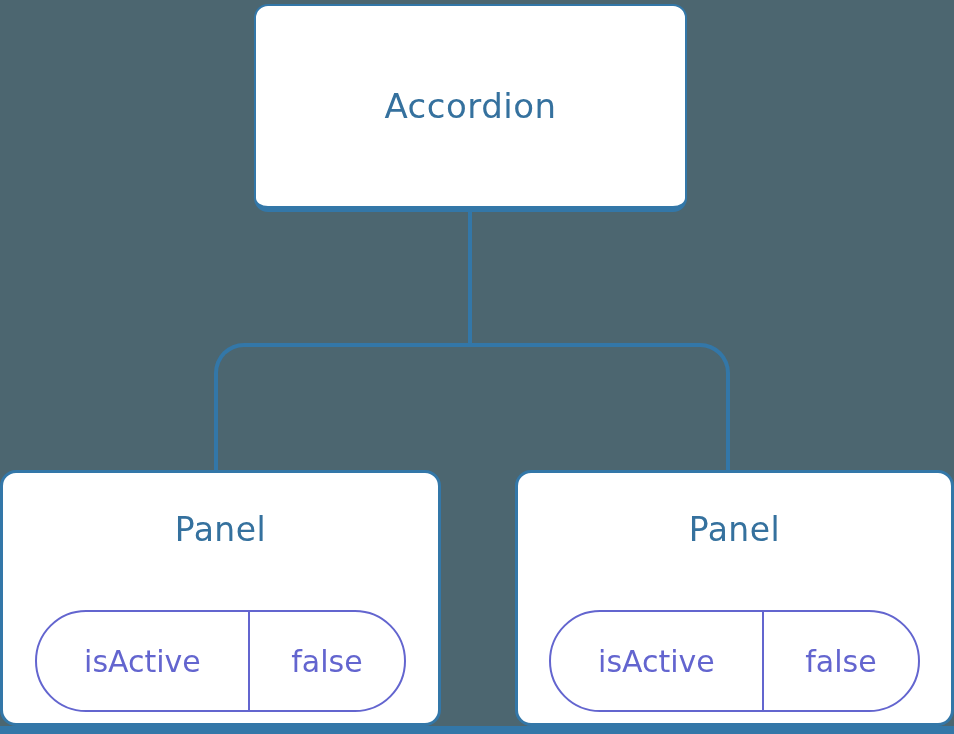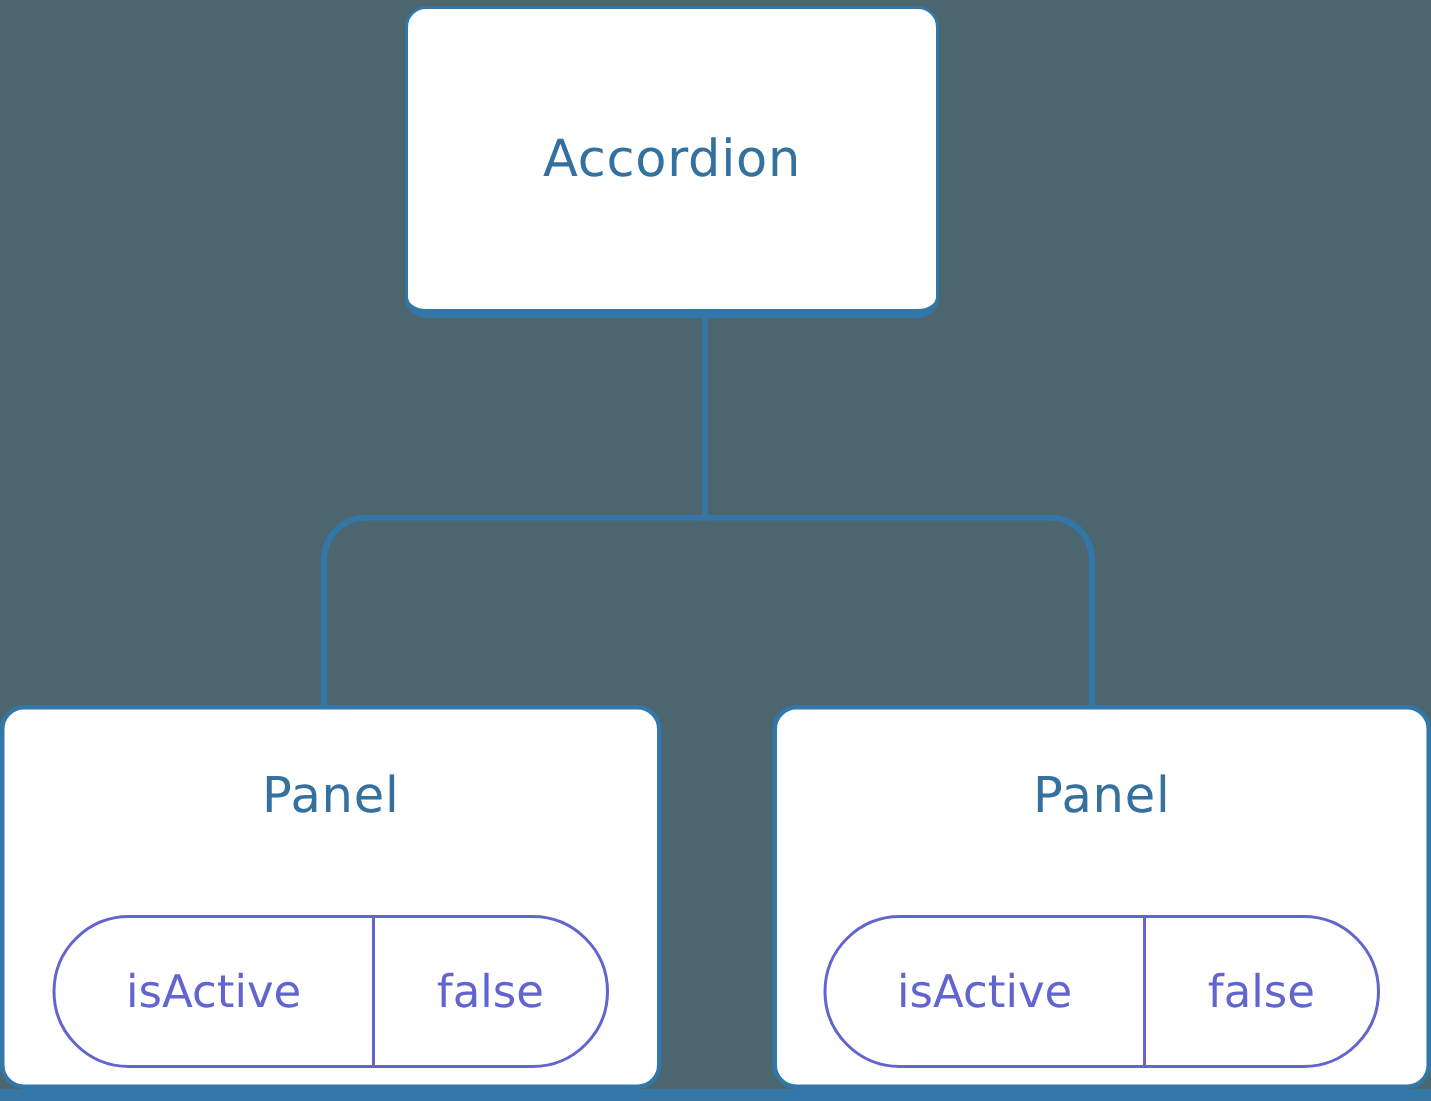--- a/index.html
+++ b/index.html
@@ -11,23 +11,23 @@
     height: 734px;
     position: relative;
     overflow: hidden;
     background: var(--background, #4C6670);
     font-family: "DejaVu Sans", "Liberation Sans", sans-serif;
   }
 
   
   .node-root {
     position: absolute;
-    left: 270px;
+    left: 254px;
     top: 4px;
-    width: 356px;
+    width: 433px;
     height: 208px;
     box-sizing: border-box;
     background: var(--node-fill, #FFFFFF);
     border: 2.5px solid var(--node-border, #3377A8);
     border-bottom-width: 6px;
     border-radius: 14px;
     display: flex;
     align-items: center;
     justify-content: center;
   }

